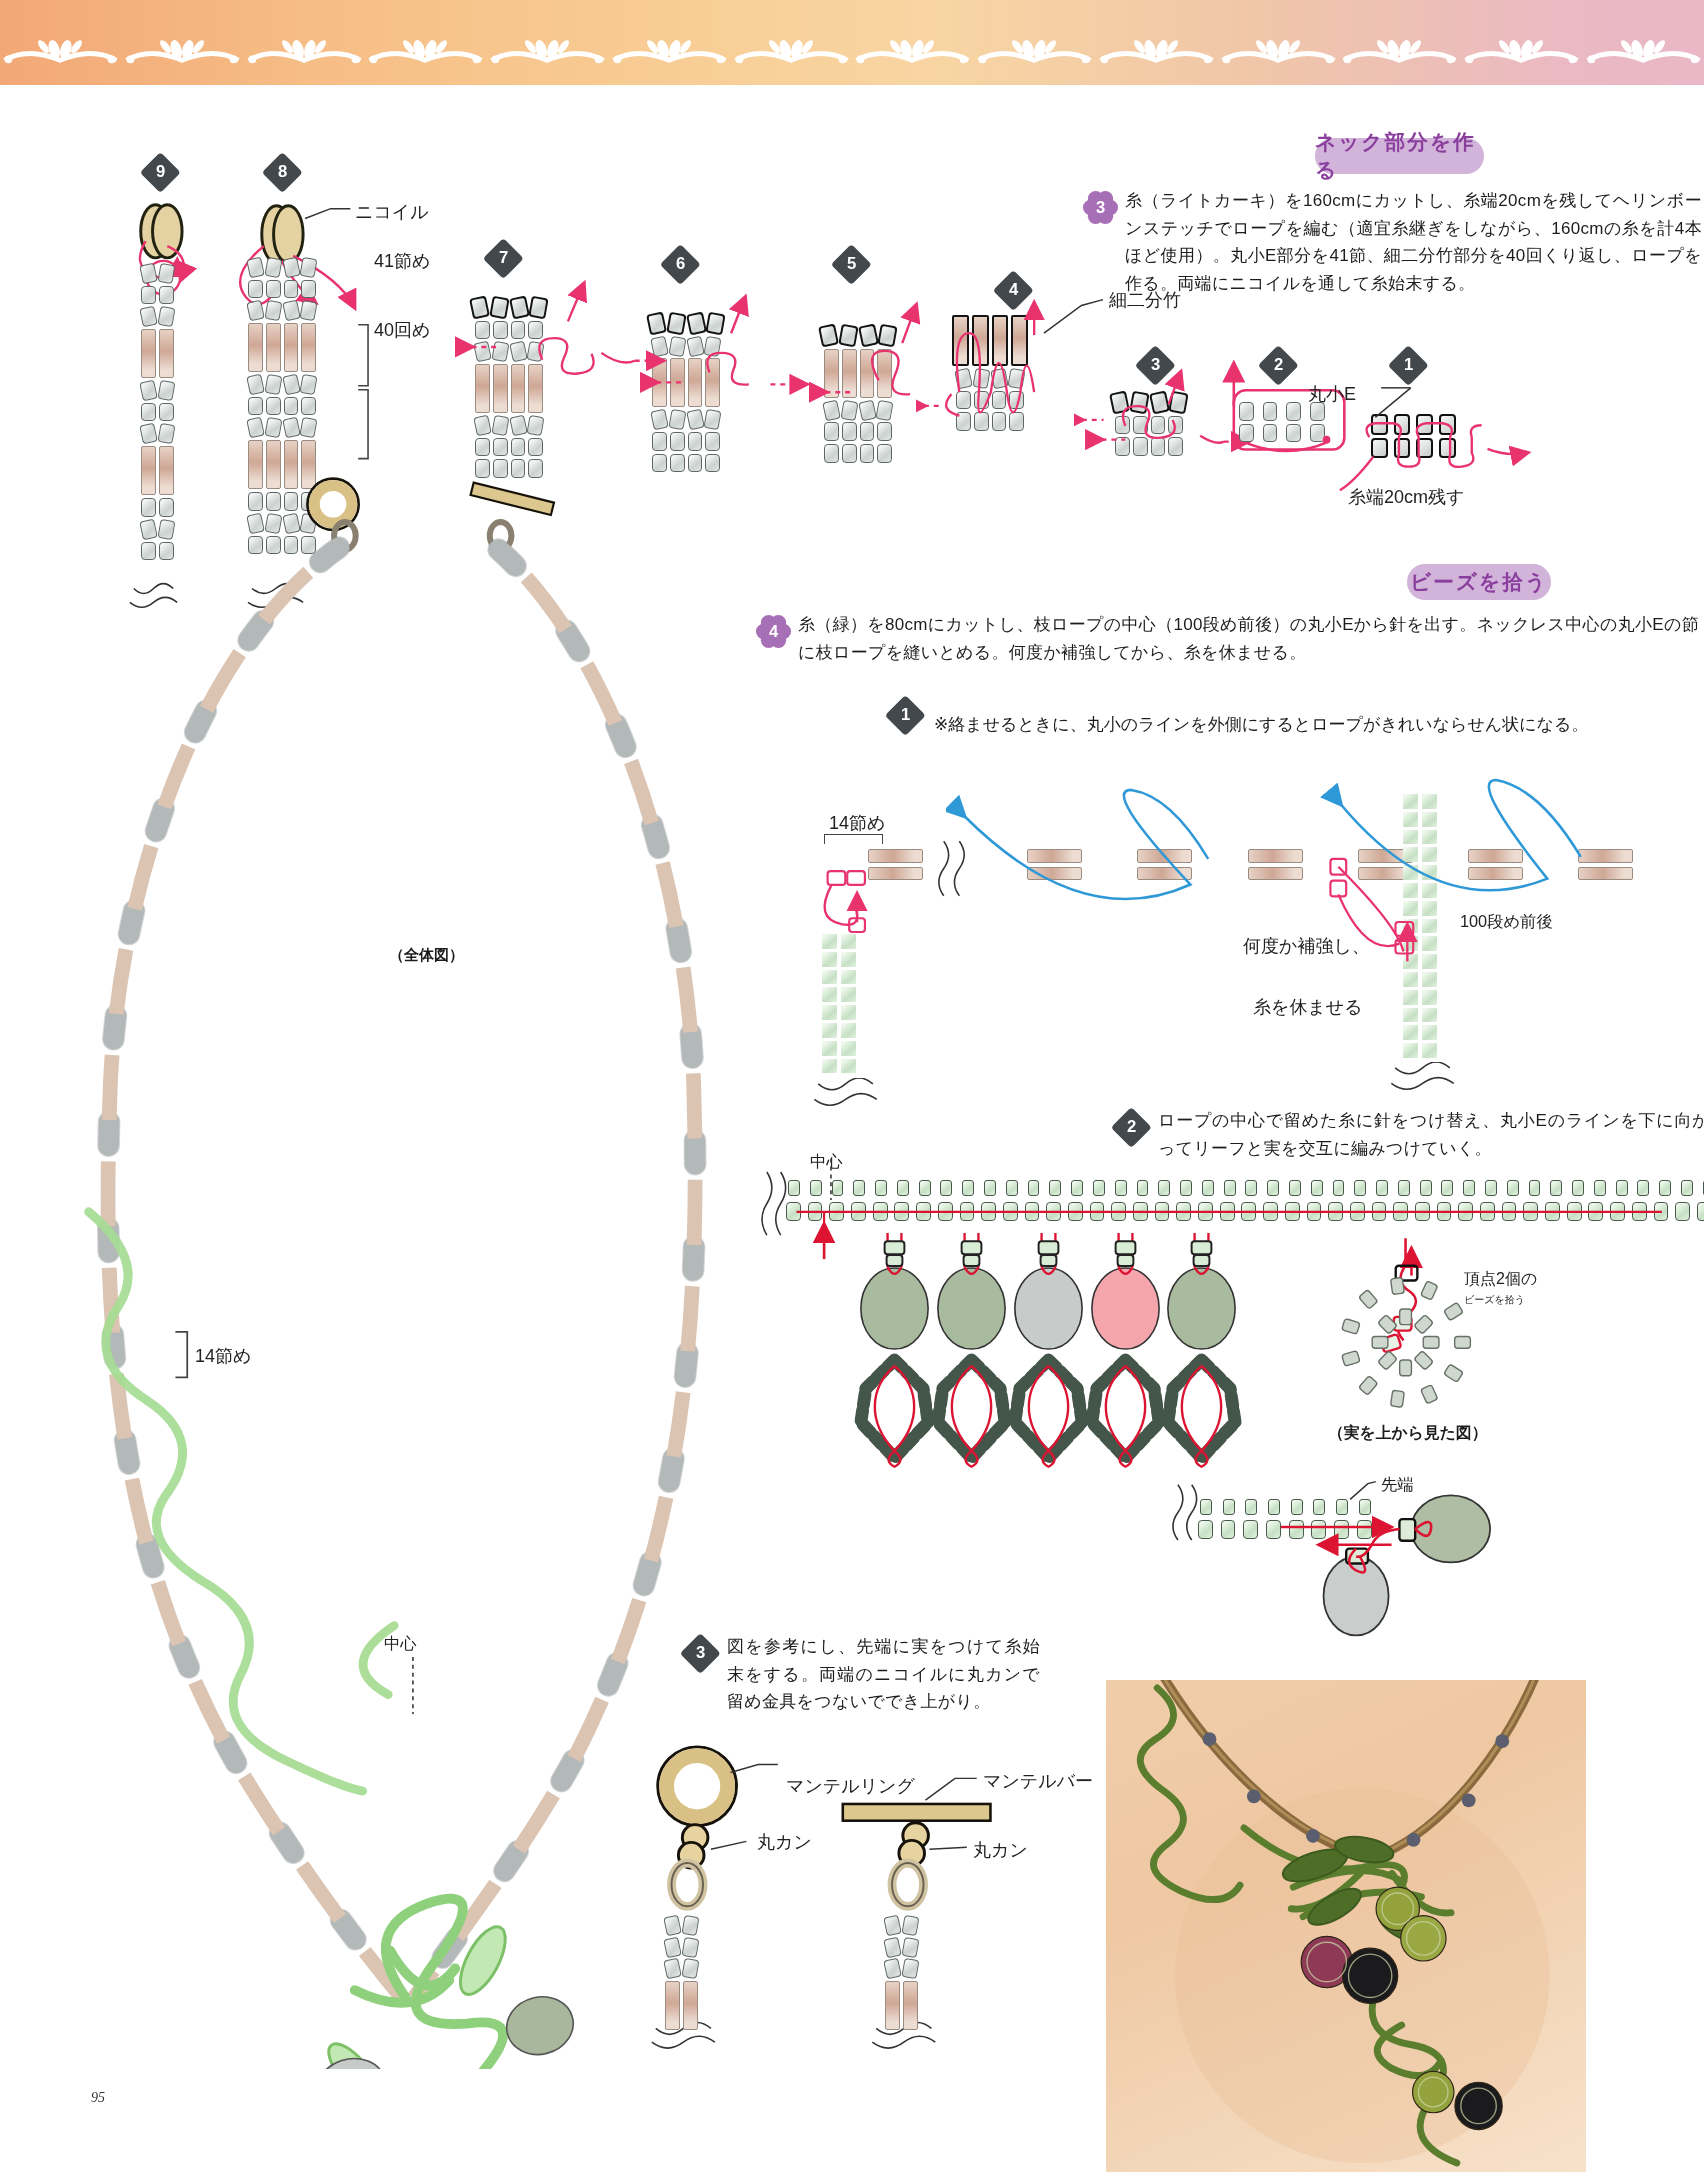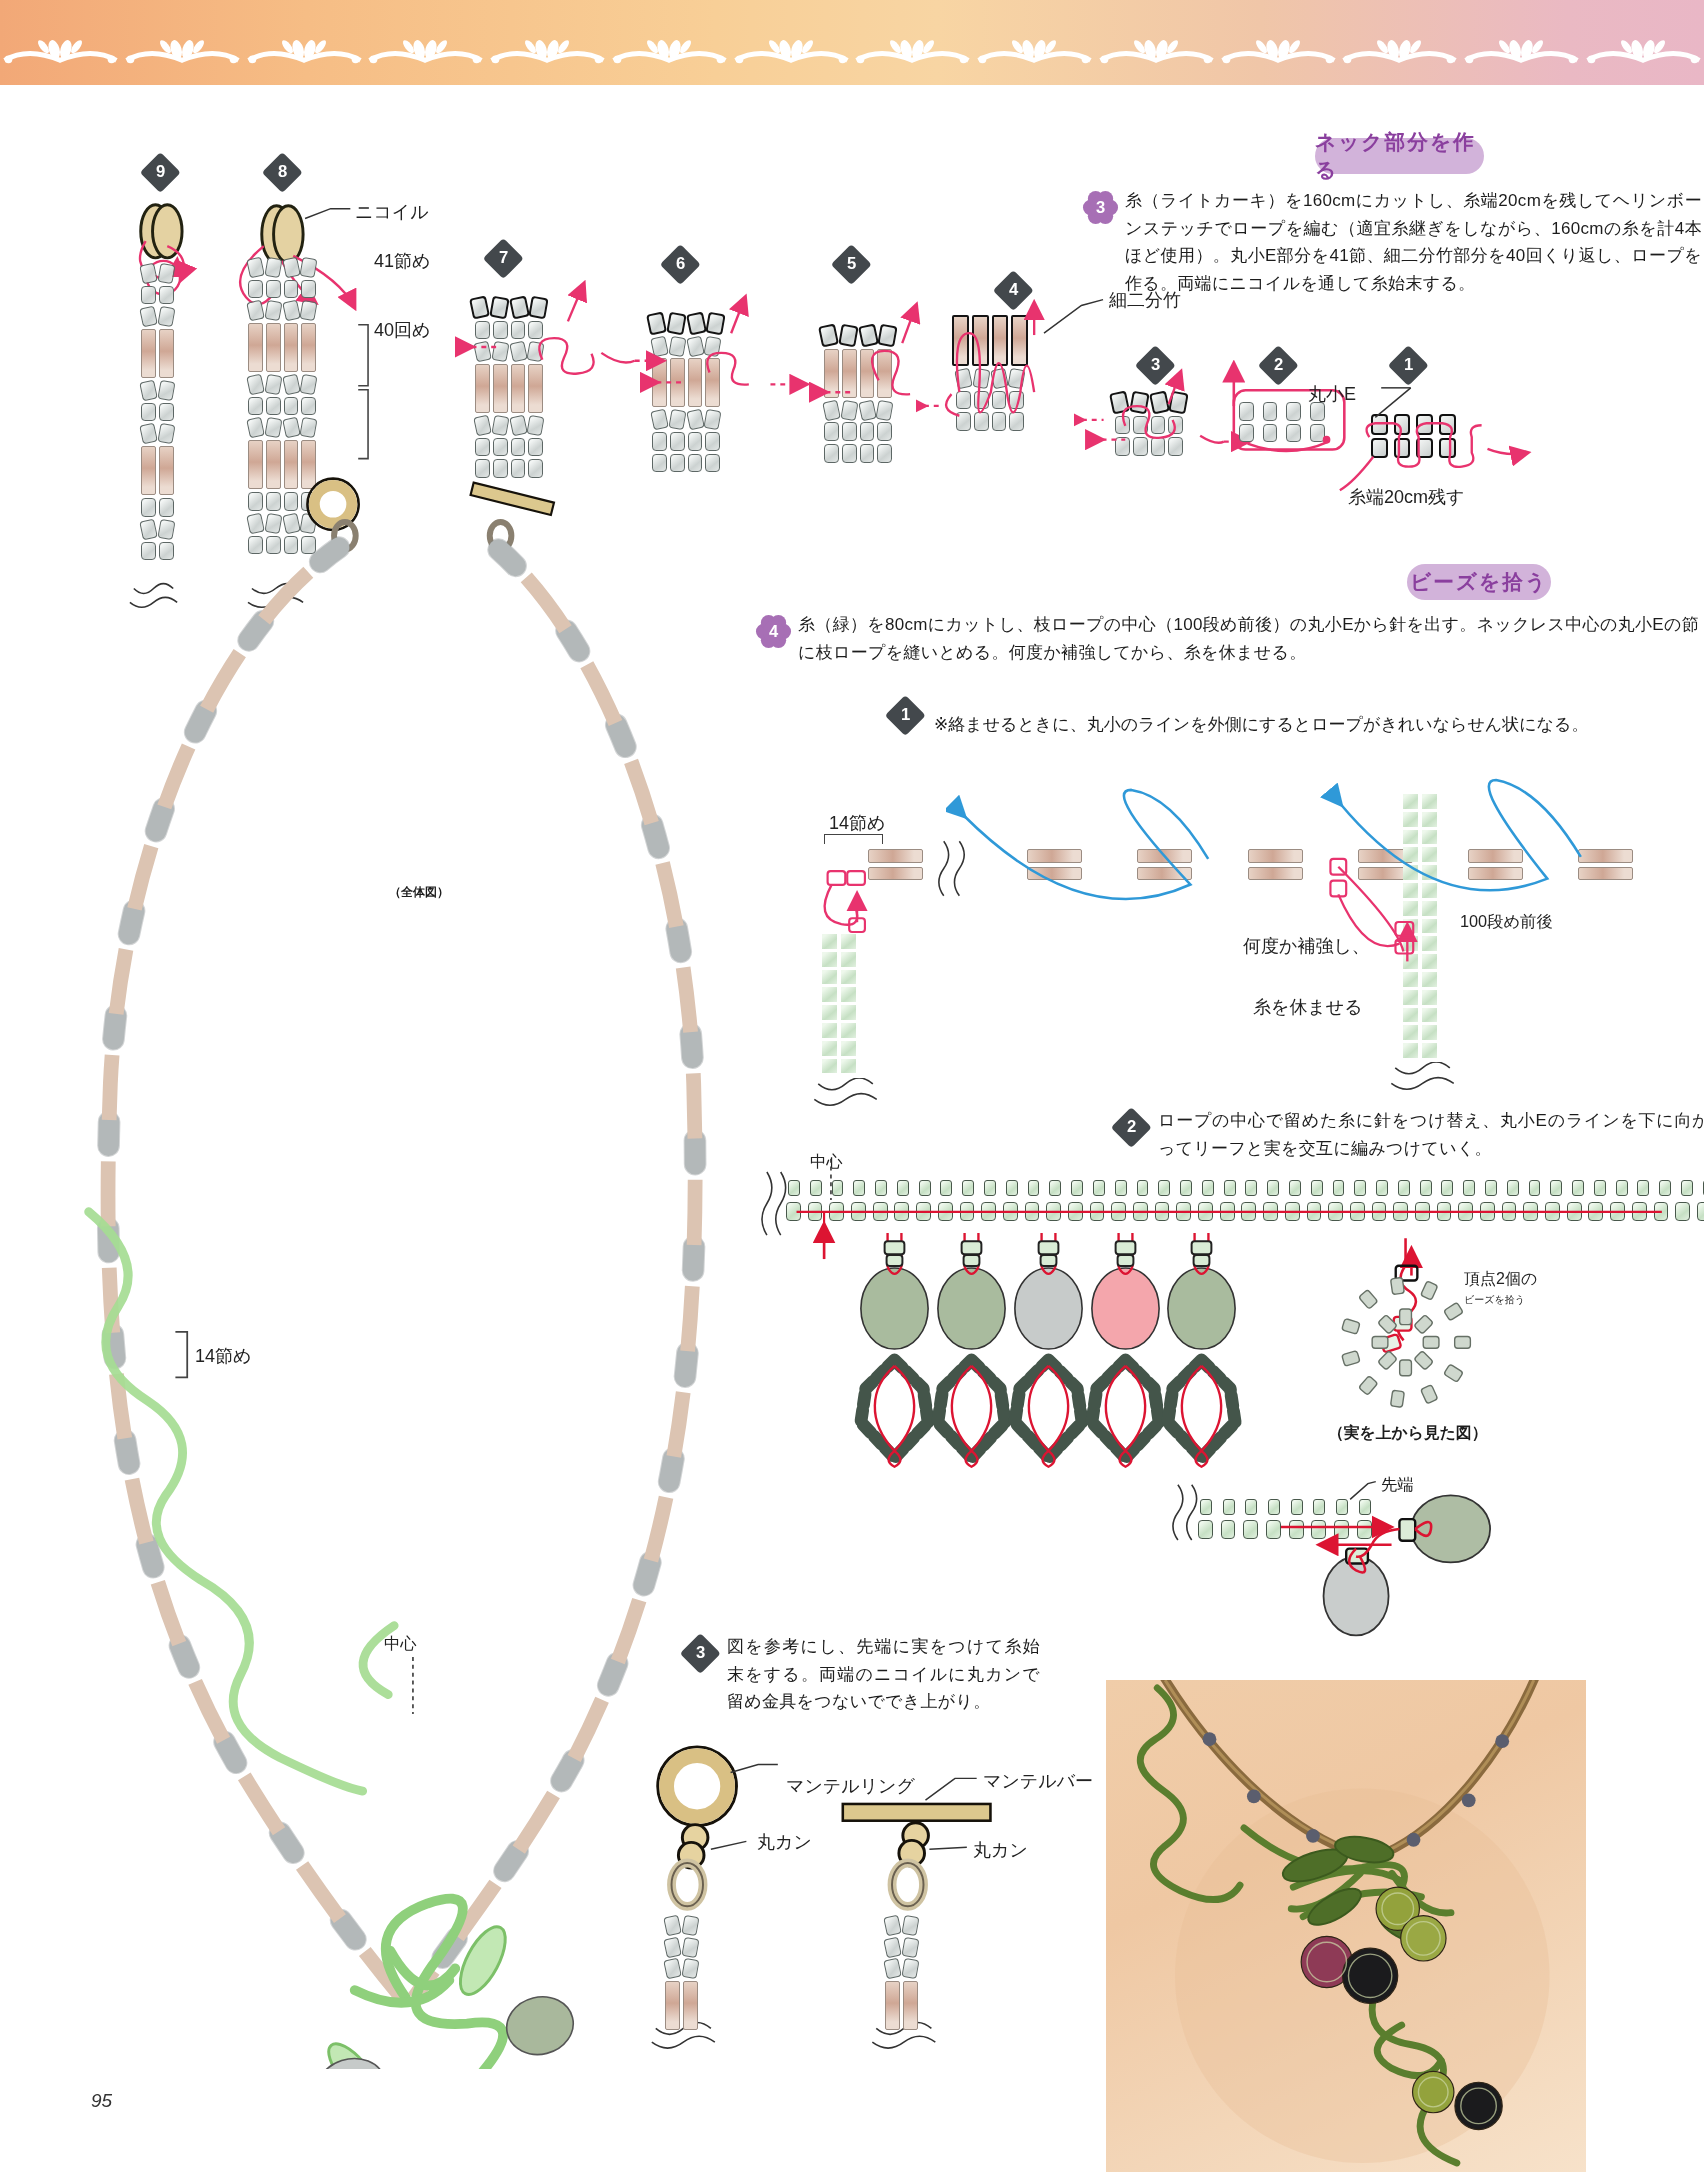--- a/index.html
+++ b/index.html
@@ -38,21 +38,21 @@
     background:linear-gradient(90deg,#e7d2c5,#cfa795 45%,#ecdcd2 85%)}
   .rope{display:flex;flex-direction:column;gap:3px;align-items:center}
   .hrope{display:flex;gap:4.9px;align-items:center}
   .hclust{display:grid;grid-template-columns:repeat(3,13.8px);gap:2px}
   .hbugles{display:flex;flex-direction:column;gap:3.9px}
   .ladder{display:grid;grid-template-columns:repeat(2,15.8px);gap:3px}
   .ladder .bead{width:14.8px;height:14.8px}
   .brkt-t{border:1.6px solid #444;border-bottom:none;height:8.9px}
   svg text{font-family:"Liberation Sans",sans-serif}
   .note{font-size:17px}
-  .pagenum{font-family:Liberation Sans, sans-serif;font-style:italic;font-size:19px;color:#333}
+  .pagenum{font-family:Liberation Serif, serif;font-style:italic;font-size:14px;color:#333}
 </style>
 </head>
 <body>
 
 <svg width="0" height="0" style="position:absolute">
   <defs>
     <marker id="mp" markerWidth="9" markerHeight="9" refX="7" refY="4.5" orient="auto">
       <path d="M0,0 L9,4.5 L0,9 z" fill="#e8336e"></path>
       </marker>
     <marker id="mr" markerWidth="9" markerHeight="9" refX="7" refY="4.5" orient="auto">
@@ -1092,21 +1092,21 @@
   <g stroke="#555" stroke-width="1.6">
     <ellipse cx="488" cy="1596" rx="34" ry="29" fill="#a9b89c" transform="rotate(-14 488 1596)"></ellipse>
     <ellipse cx="296" cy="1660" rx="36" ry="30" fill="#c6cac9" transform="rotate(-18 296 1660)"></ellipse>
     <ellipse cx="470" cy="1678" rx="32" ry="27" fill="#a9b89c" transform="rotate(10 470 1678)"></ellipse>
     <ellipse cx="512" cy="1700" rx="27" ry="23" fill="#f49ca4" transform="rotate(10 512 1700)"></ellipse>
     <ellipse cx="468" cy="1738" rx="30" ry="34" fill="#a9b89c"></ellipse>
     <ellipse cx="486" cy="1838" rx="32" ry="27" fill="#c6cac9" transform="rotate(-16 486 1838)"></ellipse>
     <ellipse cx="448" cy="1898" rx="29" ry="34" fill="#a9b89c"></ellipse>
   </g>
 </svg>
-<div class="abs cap" style="left:389px;top:884px;font-size:12px">（全体図）</div>
+<div class="abs cap" style="left:389px;top:946px;font-size:15px">（全体図）</div>
 <div class="abs lbl" style="left:195px;top:1344px">14節め</div>
 <div class="abs lbl" style="left:384px;top:1633px;font-size:16.3px">中心</div>
 <svg class="abs" style="left:408px;top:1657px" width="9.9" height="59" viewBox="0 0 10 60">
   <path d="M5,0 V58" stroke="#333" stroke-width="1.6" stroke-dasharray="4 4"></path>
 </svg>
 
 <div class="abs" style="left:1106px;top:1680px;width:480px;height:493px;
      background:linear-gradient(155deg,#f0cda9 0%,#efc8a3 35%,#f3d6b8 70%,#f7e2ca 100%)">
   <svg width="480" height="493" viewBox="0 0 487 500">
     <ellipse cx="260" cy="300" rx="190" ry="190" fill="#e7bd96" opacity=".35"></ellipse>

